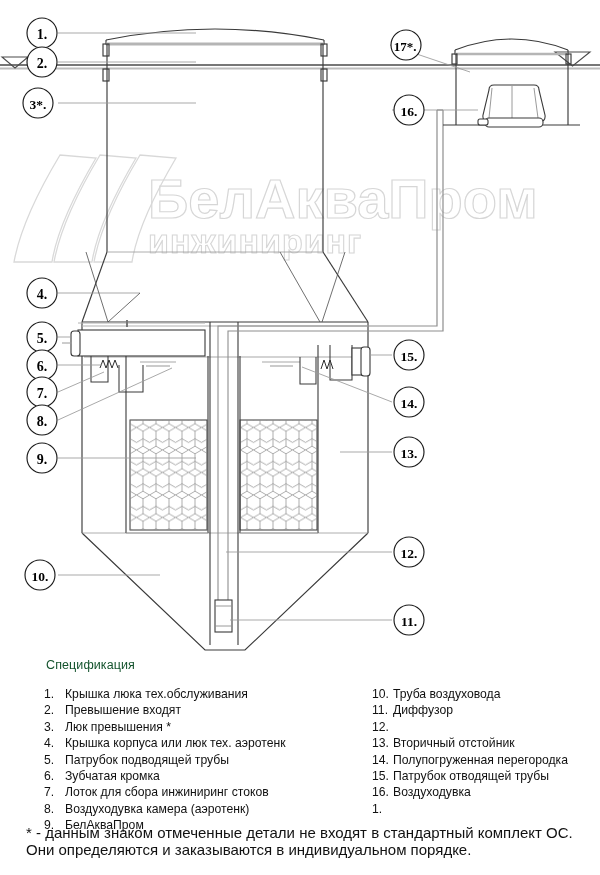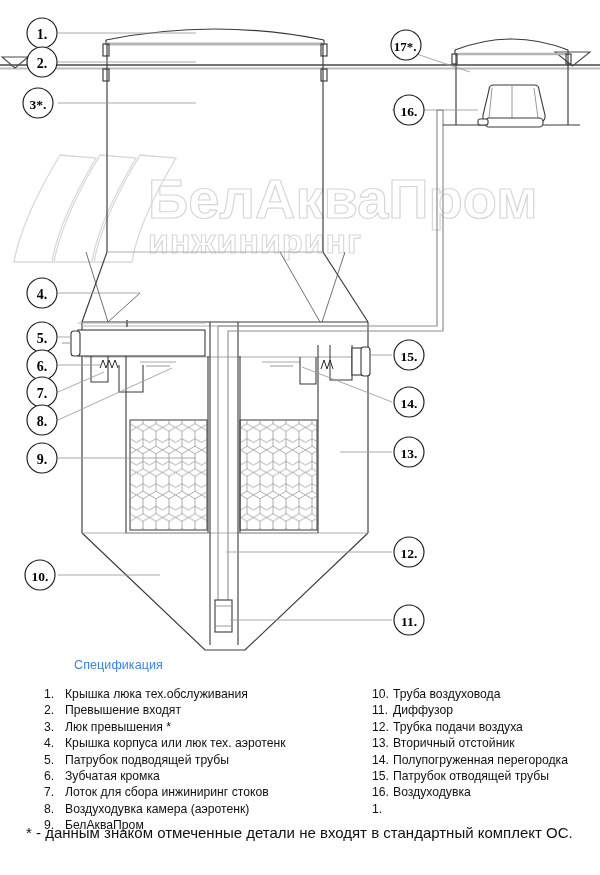--- a/index.html
+++ b/index.html
@@ -8,22 +8,22 @@
     width:600px;height:875px;position:relative;overflow:hidden;
     font-family:"Liberation Sans", sans-serif;color:#000;
   }
   #sheet{position:absolute;left:0;top:0;width:600px;height:875px;}
   svg#drawing{position:absolute;left:0;top:0;width:600px;height:875px;}
 
   .spec{
     position:absolute;left:0;top:650px;width:600px;height:225px;
   }
   .spec-title{
-    position:absolute;left:46px;top:8px;font-size:12.5px;color:#3b82f6;
-    letter-spacing:0.1px;white-space:nowrap;margin-left:28px;
+    position:absolute;left:46px;top:8px;font-size:12.5px;color:#14532d;
+    letter-spacing:0.1px;white-space:nowrap;
   }
   .spec-col{position:absolute;font-size:12.2px;color:#111;line-height:16.4px;}
   .spec-col.left{left:44px;top:36px;width:330px;}
   .spec-col.right{left:372px;top:36px;width:228px;}
   .spec-row{display:flex;align-items:flex-start;white-space:nowrap;}
   .spec-row .num{display:inline-block;text-align:left;}
   .spec-col.left .num{width:21px;}
   .spec-col.right .num{width:21px;}
   .spec-note{
     position:absolute;left:26px;top:174px;width:566px;font-size:15px;
@@ -352,21 +352,20 @@
       <div class="spec-row">
         <span class="num">10.</span>
         <span>Труба воздуховода</span>
       </div>
       <div class="spec-row">
         <span class="num">11.</span>
         <span>Диффузор</span>
       </div>
       <div class="spec-row">
         <span class="num">12.</span>
-        <span>Трубка подачи воздуха</span>
       </div>
       <div class="spec-row">
         <span class="num">13.</span>
         <span>Вторичный отстойник</span>
       </div>
       <div class="spec-row">
         <span class="num">14.</span>
         <span>Полупогруженная перегородка</span>
       </div>
       <div class="spec-row">
@@ -377,16 +376,17 @@
         <span class="num">16.</span>
         <span>Воздуходувка</span>
       </div>
       <div class="spec-row">
         <span class="num">1.</span>
       </div>
     </div>
 
     <div class="spec-note">
       <div>* - данным знаком отмеченные детали не входят в стандартный комплект ОС.</div>
+      <div>Они определяются и заказываются в индивидуальном порядке.</div>
     </div>
   </div>
 
 </div>
 
 </body></html>

